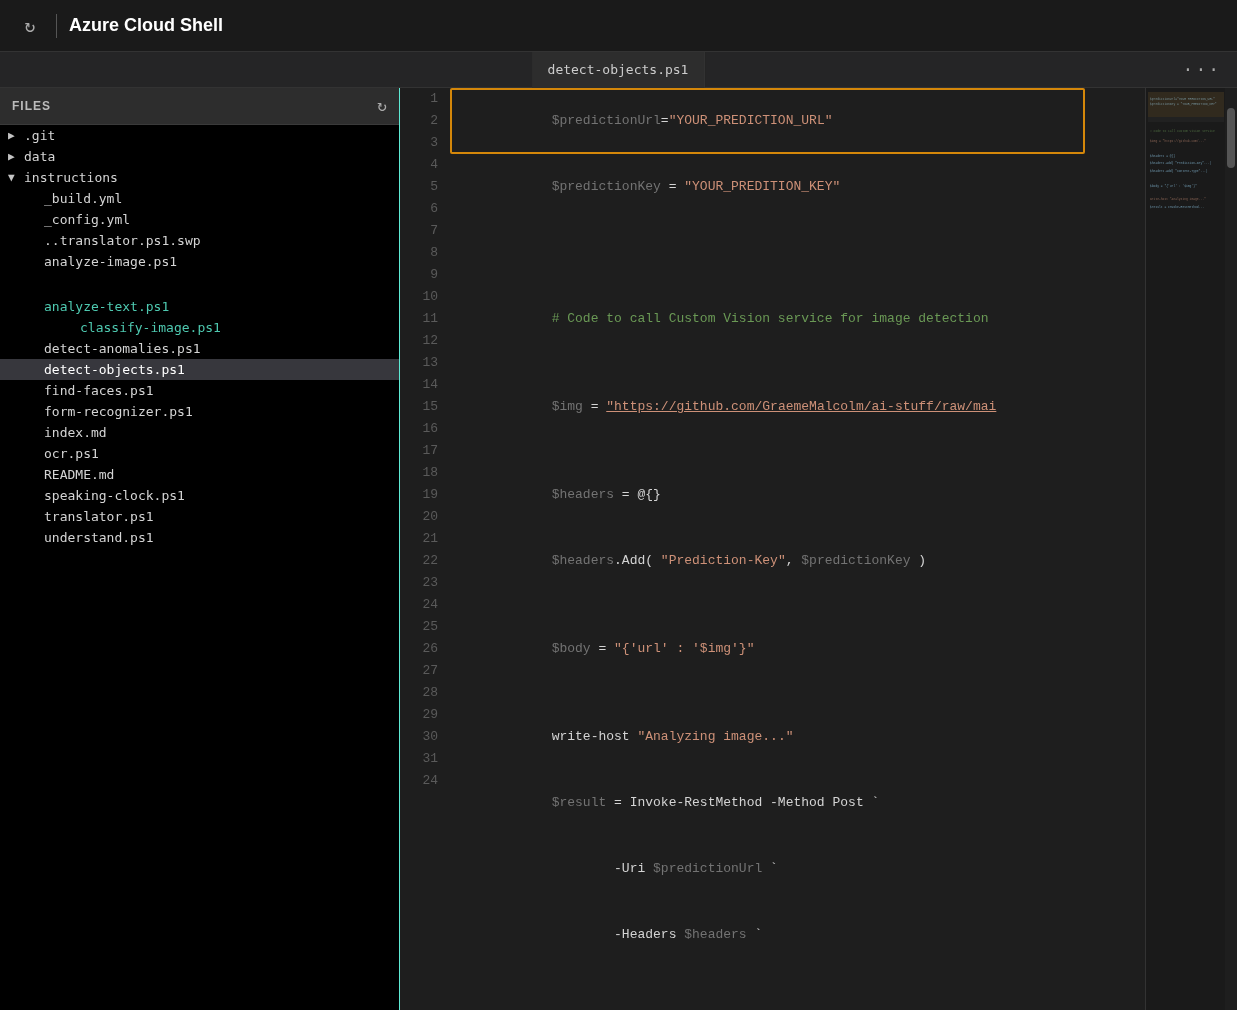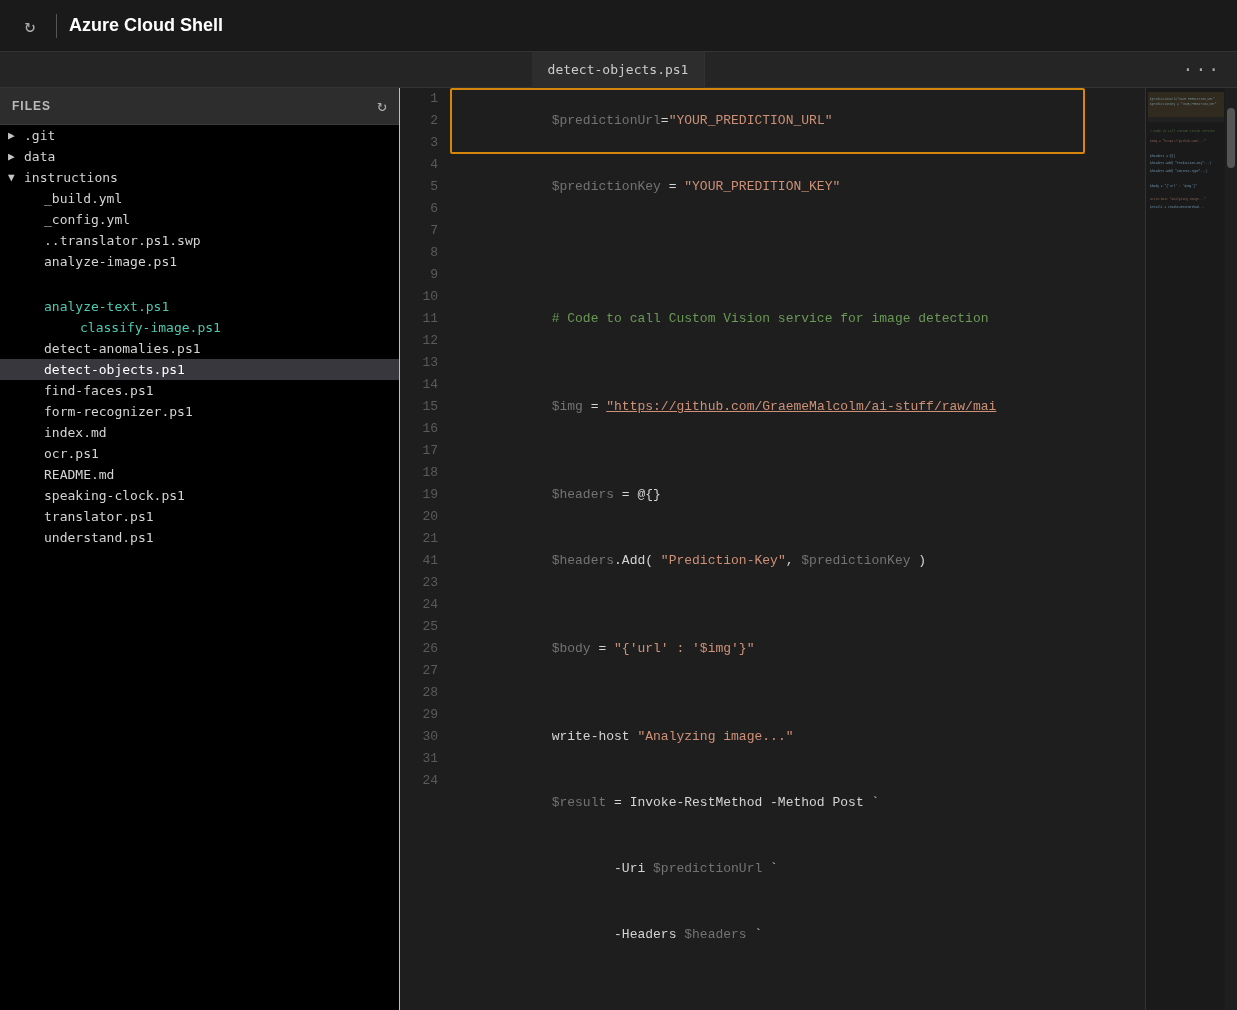--- a/index.html
+++ b/index.html
@@ -398,21 +398,21 @@
           <div class="ln">12</div>
           <div class="ln">13</div>
           <div class="ln">14</div>
           <div class="ln">15</div>
           <div class="ln">16</div>
           <div class="ln">17</div>
           <div class="ln">18</div>
           <div class="ln">19</div>
           <div class="ln">20</div>
           <div class="ln">21</div>
-          <div class="ln">41</div>
+          <div class="ln">22</div>
           <div class="ln">23</div>
           <div class="ln">24</div>
           <div class="ln">25</div>
           <div class="ln">26</div>
           <div class="ln">27</div>
           <div class="ln">28</div>
           <div class="ln">29</div>
           <div class="ln">30</div>
           <div class="ln">31</div>
           <div class="ln">24</div>

